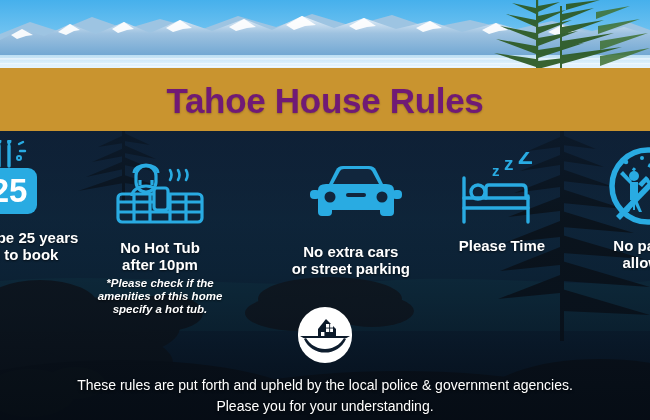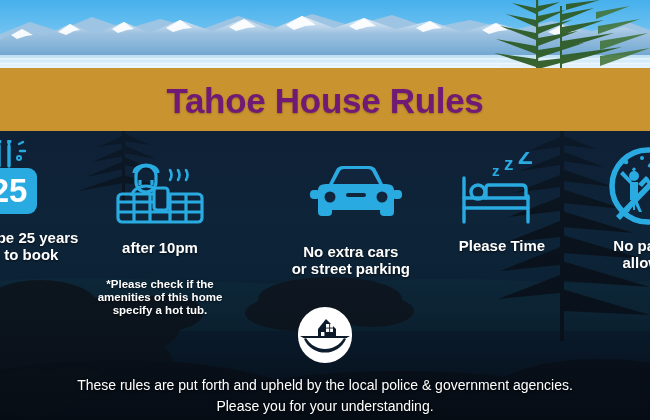--- a/index.html
+++ b/index.html
@@ -32,22 +32,22 @@
   .body-shade{position:absolute;inset:0;
     background:linear-gradient(180deg,rgba(12,28,48,.80) 0%,rgba(10,22,38,.62) 30%,rgba(8,18,32,.72) 62%,rgba(5,12,22,.88) 100%);}
 
   
   .icon-row{position:absolute;left:0;top:140px;width:650px;height:160px;
     display:flex;align-items:flex-start;}
   .rule{position:relative;flex:0 0 auto;display:flex;flex-direction:column;align-items:center;}
   .rule .art{height:78px;display:flex;align-items:flex-end;justify-content:center;}
   .rule .label{color:#fff;font-size:15px;font-weight:bold;line-height:1.12;text-align:center;
     margin-top:12px;text-shadow:0 1px 2px rgba(0,0,0,.6);white-space:nowrap;}
-  .rule .sub{color:#fff;font-size:11.5px;font-weight:bold;line-height:1.15;
-    text-align:center;margin-top:21px;text-shadow:0 1px 2px rgba(0,0,0,.6);}
+  .rule .sub{color:#fff;font-size:11.5px;font-style:italic;font-weight:bold;line-height:1.15;
+    text-align:center;margin-top:3px;text-shadow:0 1px 2px rgba(0,0,0,.6);}
 
   
   .r-age{position:absolute;left:-57px;top:0;width:150px;}
   .r-tub{position:absolute;left:85px;top:10px;width:150px;}
   .r-car{position:absolute;left:250px;top:14px;width:160px;align-items:flex-end;}
   .r-quiet{position:absolute;left:432px;top:8px;width:140px;}
   .r-party{position:absolute;left:575px;top:8px;width:150px;}
 
   
   .logo-wrap{position:absolute;left:0;top:305px;width:650px;
@@ -264,20 +264,21 @@
             <line x1="6" y1="56" x2="90" y2="56"></line>
             <line x1="22" y1="38" x2="22" y2="66"></line>
             <line x1="38" y1="38" x2="38" y2="66"></line>
             <line x1="58" y1="38" x2="58" y2="66"></line>
             <line x1="74" y1="38" x2="74" y2="66"></line>
             <rect x="42" y="32" width="14" height="22" rx="3" fill="#0f2238"></rect>
           </g>
         </svg>
       </div>
       <div class="label">
+        <div>No Hot Tub</div>
         <div>after 10pm</div>
       </div>
       <div class="sub">*Please check if the amenities of this home specify a hot tub.</div>
     </div>
 
     <div class="rule r-car">
       <div class="art">
         <svg width="108" height="72" viewBox="0 0 108 72">
           <g fill="#29abe2">
             <path d="M26,26 L34,10 Q36,6 41,6 L67,6 Q72,6 74,10 L82,26 Z"></path>

